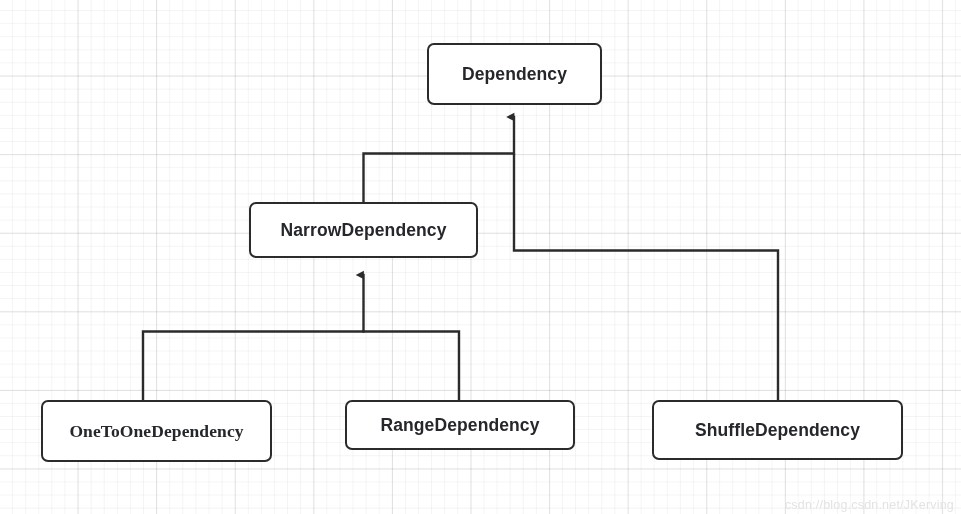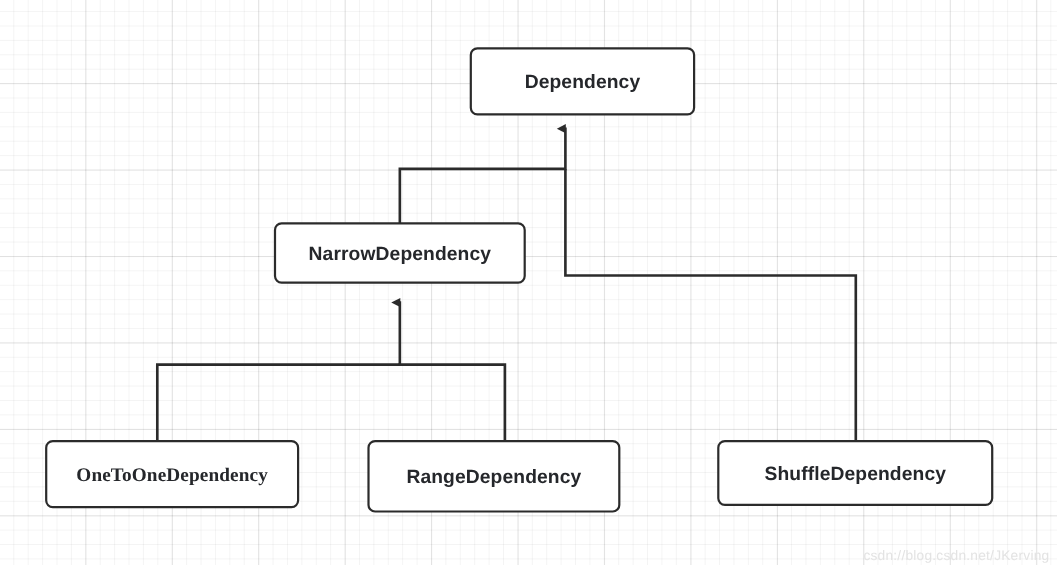--- a/index.html
+++ b/index.html
@@ -82,24 +82,24 @@
 
     <path d="M 363.5 202 L 363.5 153.5 L 514 153.5 L 514 117" fill="none" stroke="#2b2b2b" stroke-width="2.4" stroke-linecap="square" stroke-linejoin="miter" marker-end="url(#arrowhead)"></path>
 
     <path d="M 778 400 L 778 250.5 L 514 250.5 L 514 155" fill="none" stroke="#2b2b2b" stroke-width="2.4" stroke-linecap="square" stroke-linejoin="miter"></path>
 
     <path d="M 143 400 L 143 331.5 L 363.5 331.5 L 363.5 275" fill="none" stroke="#2b2b2b" stroke-width="2.4" stroke-linecap="square" stroke-linejoin="miter" marker-end="url(#arrowhead)"></path>
 
     <path d="M 459 400 L 459 331.5 L 363.5 331.5" fill="none" stroke="#2b2b2b" stroke-width="2.4" stroke-linecap="square" stroke-linejoin="miter"></path>
   </svg>
 
-  <div class="node" id="node-dependency" style="left: 427px; top: 43px; width: 205px; height: 62px;">Dependency</div>
+  <div class="node" id="node-dependency" style="left: 427px; top: 43px; width: 175px; height: 62px;">Dependency</div>
 
   <div class="node" id="node-narrow" style="left: 249px; top: 202px; width: 229px; height: 56px;">NarrowDependency</div>
 
   <div class="node" id="node-one-to-one" style="left: 41px; top: 400px; width: 231px; height: 62px; font-family: Liberation Serif, serif;">OneToOneDependency</div>
 
-  <div class="node" id="node-range" style="left: 334px; top: 400px; width: 230px; height: 66px;">RangeDependency</div>
+  <div class="node" id="node-range" style="left: 345px; top: 400px; width: 230px; height: 50px;">RangeDependency</div>
 
   <div class="node" id="node-shuffle" style="left: 652px; top: 400px; width: 251px; height: 60px;">ShuffleDependency</div>
 
   <div class="watermark">csdn://blog.csdn.net/JKerving</div>
 </div>
 
 </body></html>

